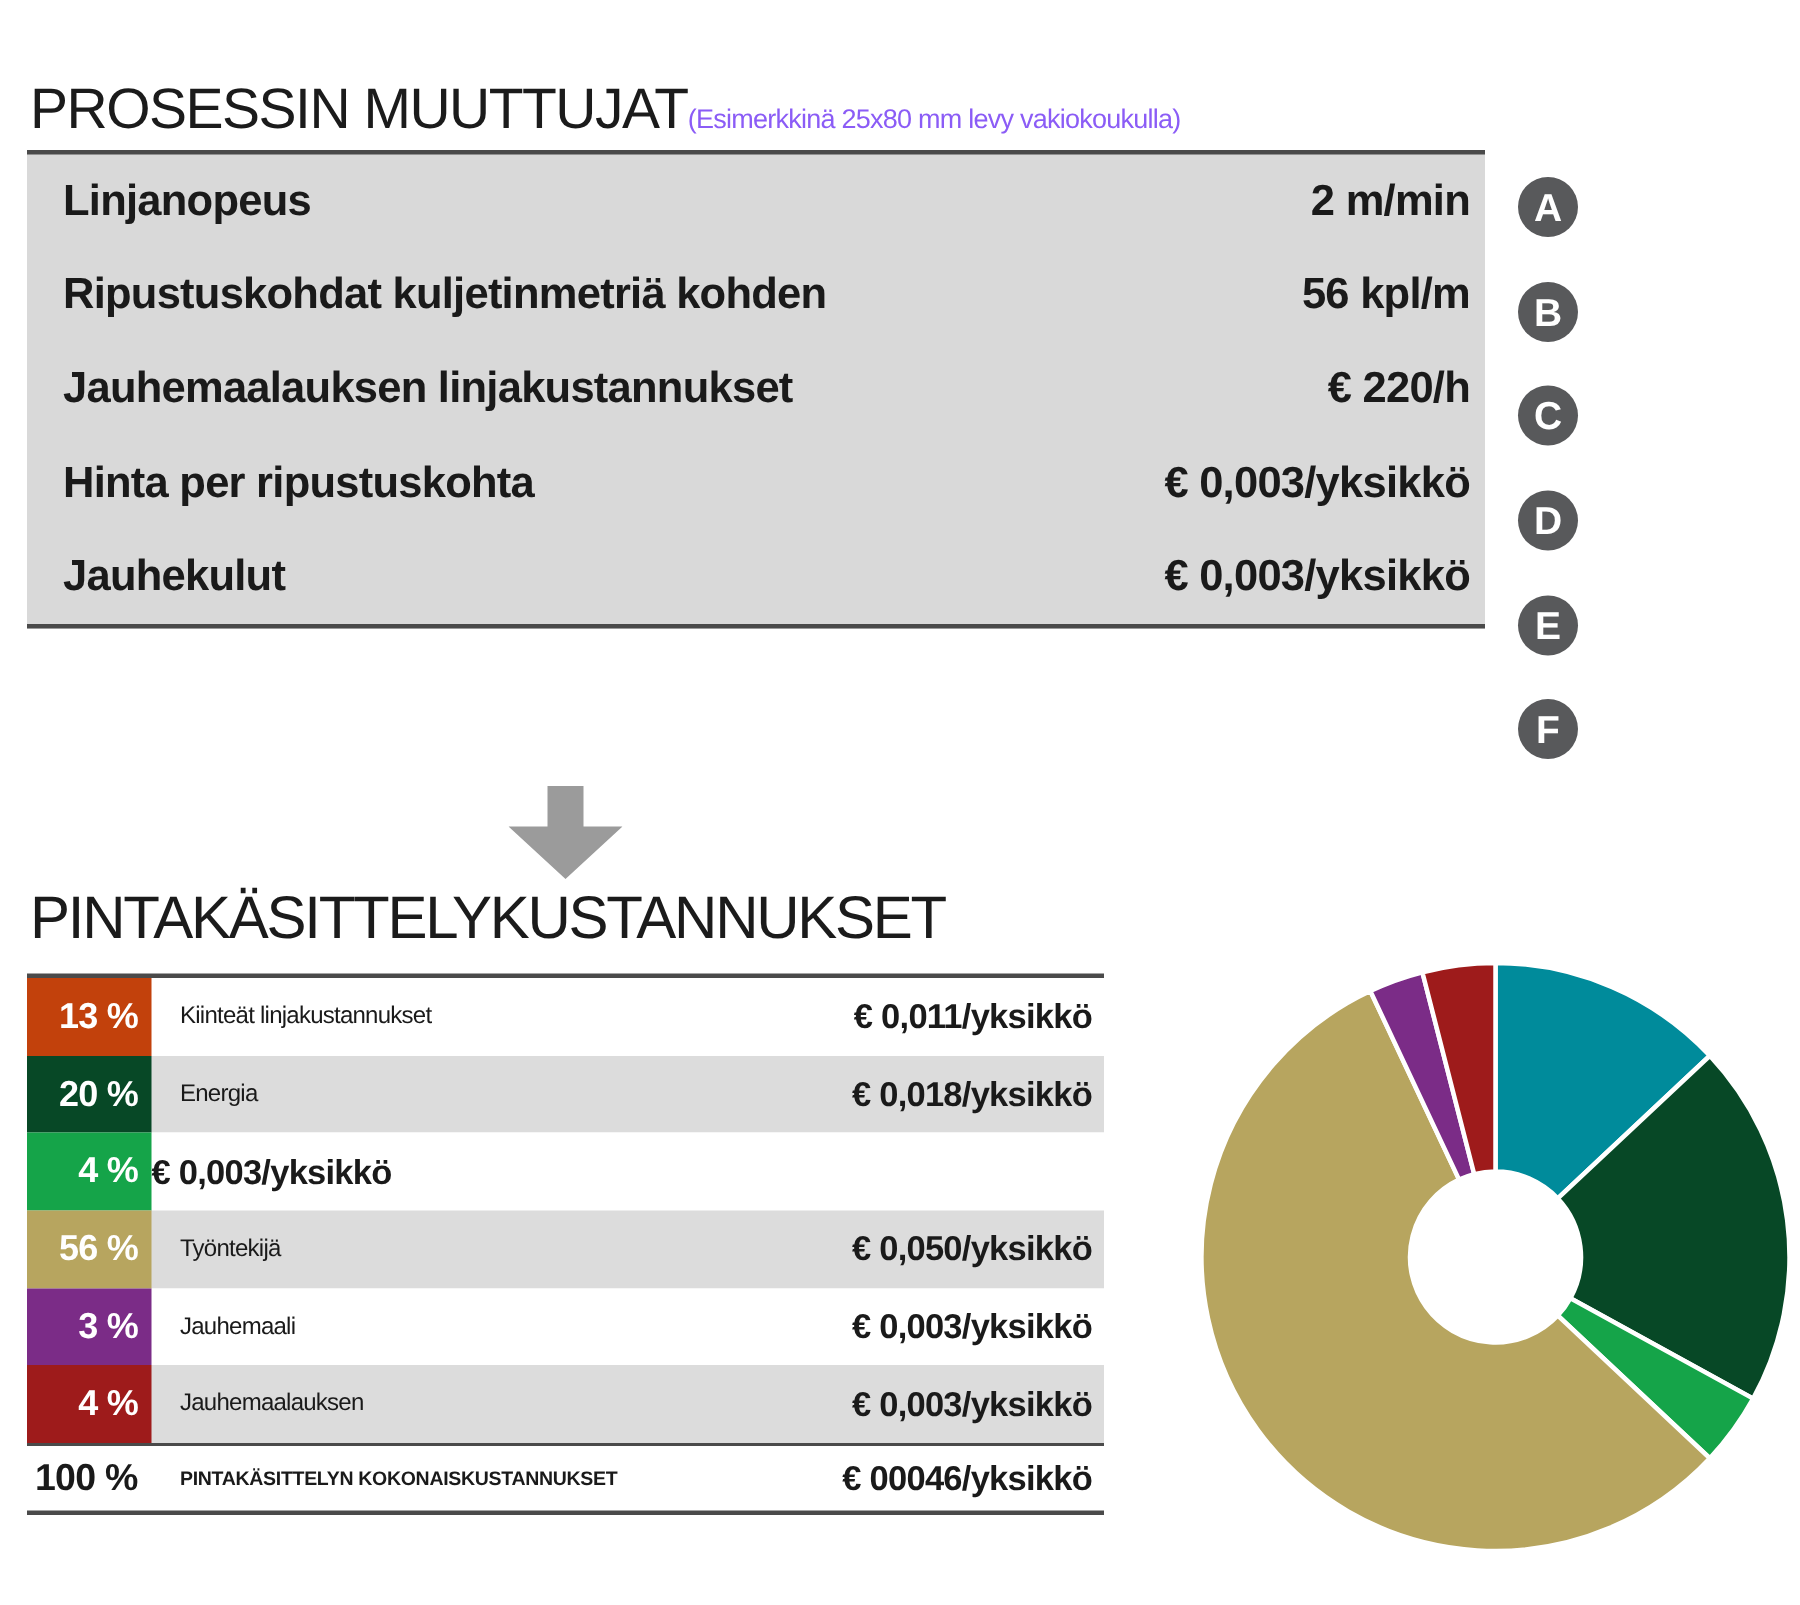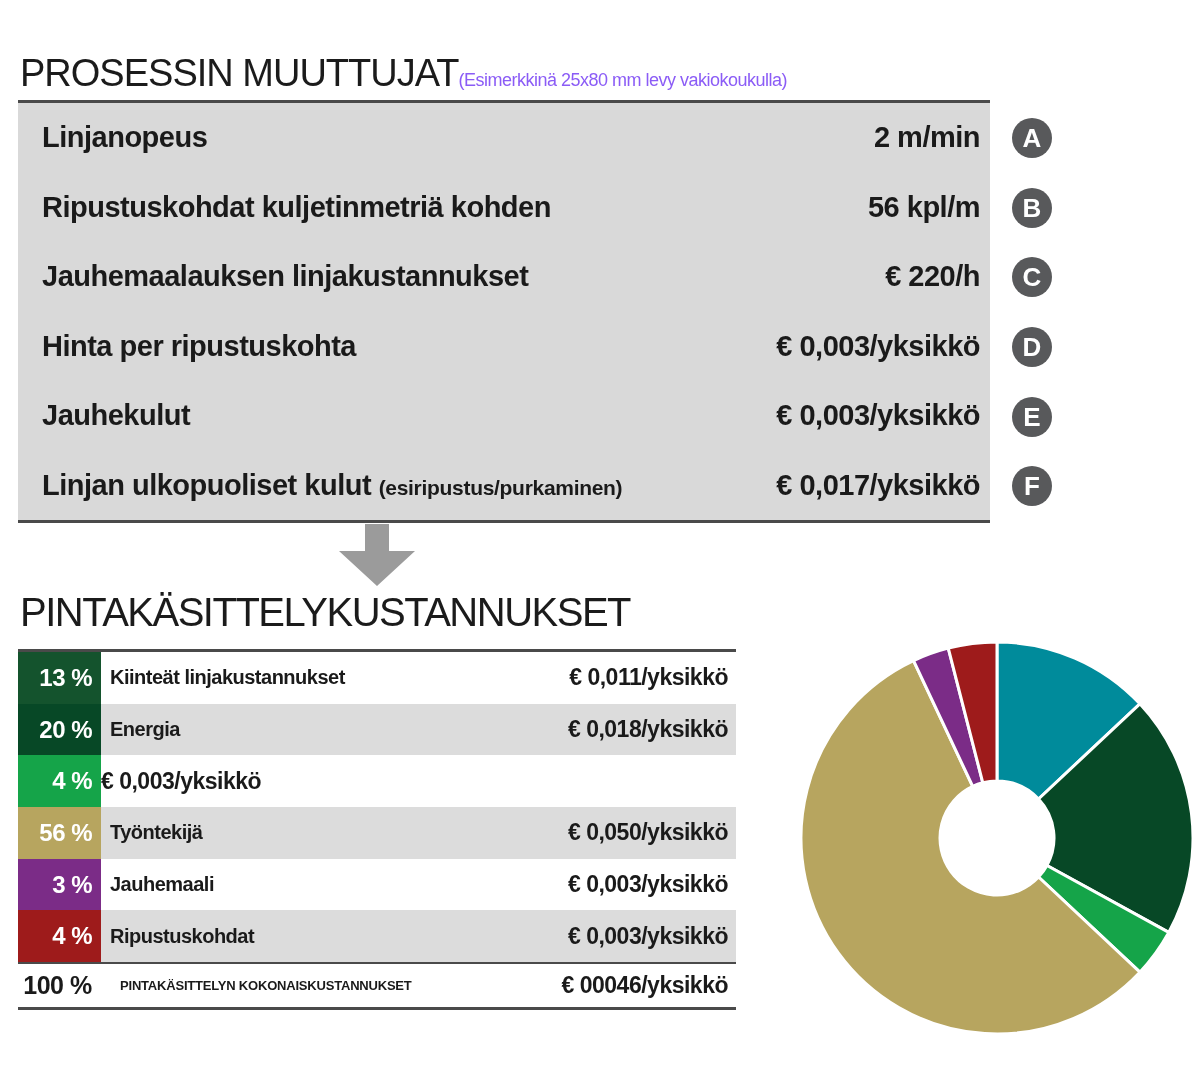--- a/index.html
+++ b/index.html
@@ -6,21 +6,21 @@
   html,body { background:#ffffff; }
   body { font-family:"Liberation Sans", sans-serif; color:#1a1a1a; }
   .page { position:relative; width:1200px; height:1070px; background:#fff; overflow:hidden; }
 
   
   .hdr { position:absolute; left:20px; top:52px; white-space:nowrap; }
   .hdr .title { font-size:38px; font-weight:400; letter-spacing:-1px; color:#1b1b1b;margin-top:32px; }
   .hdr .subtitle { font-size:18px; font-weight:400; letter-spacing:-0.5px; color:#8b5cf6; margin-left:0; }
 
   
-  .ptable { position:absolute; left:18px; top:100px; width:972px; height:423px;
+  .ptable { position:absolute; left:18px; top:100px; width:972px; height:319px;
             background:#D9D9D9; border-top:3px solid #4A4A4A; border-bottom:3px solid #4A4A4A;
             display:flex; flex-direction:column; }
   .prow { flex:1; display:flex; align-items:center; padding:0 10px 0 24px; }
   .plabel { flex:1; font-size:29px; font-weight:bold; letter-spacing:-0.5px; white-space:nowrap; }
   .pnote { font-size:21px; font-weight:bold; letter-spacing:-0.3px; }
   .pvalue { font-size:29px; font-weight:bold; letter-spacing:-0.5px; text-align:right; white-space:nowrap; }
 
   
   .badges { position:absolute; left:1012px; top:0; width:42px; height:1070px; }
   .badge { position:absolute; width:40px; height:40px; border-radius:50%;
@@ -37,22 +37,22 @@
   .h2 { position:absolute; left:20px; top:590px; font-size:40px; font-weight:400;
         letter-spacing:-1.5px; color:#1b1b1b; white-space:nowrap; }
 
   
   .ctable { position:absolute; left:18px; top:649px; width:718px;
             border-top:3px solid #4A4A4A; }
   .crow { display:flex; align-items:stretch; height:51.7px; background:#ffffff; }
   .crow:nth-child(even) { background:#DCDCDC; }
   .swatch { width:83px; display:flex; align-items:center; justify-content:flex-end; padding-right:9px; }
   .pct { color:#ffffff; font-size:24px; font-weight:bold; letter-spacing:-0.5px; }
-  .clabel { flex:1; display:flex; align-items:center; padding-left:9px;
-            font-size:20px; font-weight:bold; letter-spacing:-0.5px; white-space:nowrap; }
+  .clabel { flex:1; display:flex; align-items:center; padding-left:19px;
+            font-size:16px; font-weight:normal; letter-spacing:-0.5px; white-space:nowrap; }
   .cvalue { display:flex; align-items:center; justify-content:flex-end; padding-right:8px;
             font-size:23px; font-weight:bold; letter-spacing:-0.5px; white-space:nowrap; }
   .trow { display:flex; align-items:center; height:48px; background:#fff;
           border-top:2px solid #4A4A4A; border-bottom:3px solid #4A4A4A; }
   .tpct { width:83px; text-align:center; padding-right:4px; font-size:25px; font-weight:bold; letter-spacing:-0.5px; }
   .tlabel { flex:1; padding-left:19px; font-size:13px; font-weight:bold; letter-spacing:-0.2px; white-space:nowrap; }
   .tvalue { text-align:right; padding-right:8px; font-size:23px; font-weight:bold; letter-spacing:-0.5px; white-space:nowrap; }
 
   
   .donut { position:absolute; left:788px; top:633px; }
@@ -80,44 +80,40 @@
       <div class="pvalue">€ 220/h</div>
     </div>
     <div class="prow">
       <div class="plabel"><span>Hinta per ripustuskohta</span> <span class="pnote"></span></div>
       <div class="pvalue">€ 0,003/yksikkö</div>
     </div>
     <div class="prow">
       <div class="plabel"><span>Jauhekulut</span> <span class="pnote"></span></div>
       <div class="pvalue">€ 0,003/yksikkö</div>
     </div>
-    <div class="prow">
-      <div class="plabel"><span>Linjan ulkopuoliset kulut</span> <span class="pnote">(esiripustus/purkaminen)</span></div>
-      <div class="pvalue">€ 0,017/yksikkö</div>
-    </div>
   </div>
 
   <div class="badges">
     <div class="badge">A</div>
     <div class="badge">B</div>
     <div class="badge">C</div>
     <div class="badge">D</div>
     <div class="badge">E</div>
     <div class="badge">F</div>
   </div>
 
   <svg class="arrow" width="76" height="62">
     <polygon points="26,0 50,0 50,27 76,27 38,62 0,27 26,27" fill="#9B9B9B"></polygon>
   </svg>
 
   <div class="h2">PINTAKÄSITTELYKUSTANNUKSET</div>
 
   <div class="ctable">
     <div class="crow">
-      <div class="swatch" style="background-color: #14532d;">
+      <div class="swatch" style="background-color: #c2410c;">
           <span class="pct">13 %</span>
         </div>
       <div class="clabel">Kiinteät linjakustannukset</div>
       <div class="cvalue">€ 0,011/yksikkö</div>
     </div>
     <div class="crow">
       <div class="swatch" style="background-color: rgb(7, 72, 38);">
           <span class="pct">20 %</span>
         </div>
       <div class="clabel">Energia</div>
@@ -140,21 +136,21 @@
       <div class="swatch" style="background-color: rgb(123, 44, 135);">
           <span class="pct">3 %</span>
         </div>
       <div class="clabel">Jauhemaali</div>
       <div class="cvalue">€ 0,003/yksikkö</div>
     </div>
     <div class="crow">
       <div class="swatch" style="background-color: rgb(158, 27, 27);">
           <span class="pct">4 %</span>
         </div>
-      <div class="clabel">Ripustuskohdat</div>
+      <div class="clabel">Jauhemaalauksen</div>
       <div class="cvalue">€ 0,003/yksikkö</div>
     </div>
     <div class="trow">
       <div class="tpct">100 %</div>
       <div class="tlabel">PINTAKÄSITTELYN KOKONAISKUSTANNUKSET</div>
       <div class="tvalue">€ 00046/yksikkö</div>
     </div>
   </div>
 
   <svg class="donut" id="donut-svg" width="418" height="418" viewBox="0 0 418 418">

